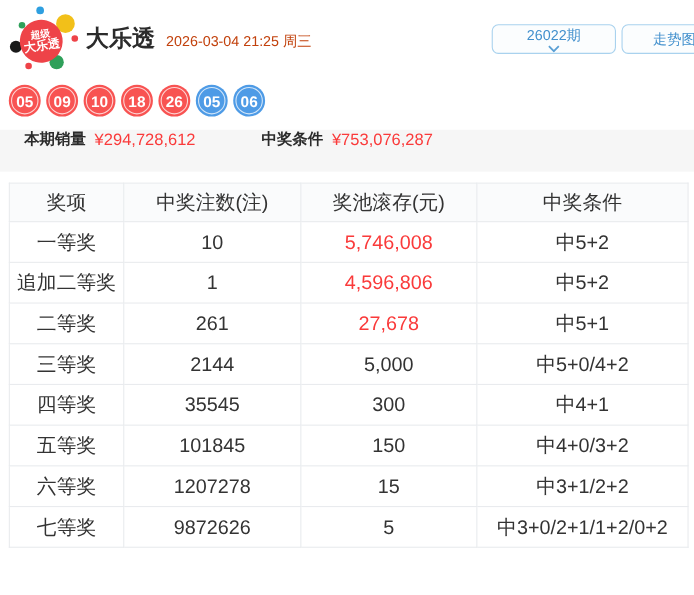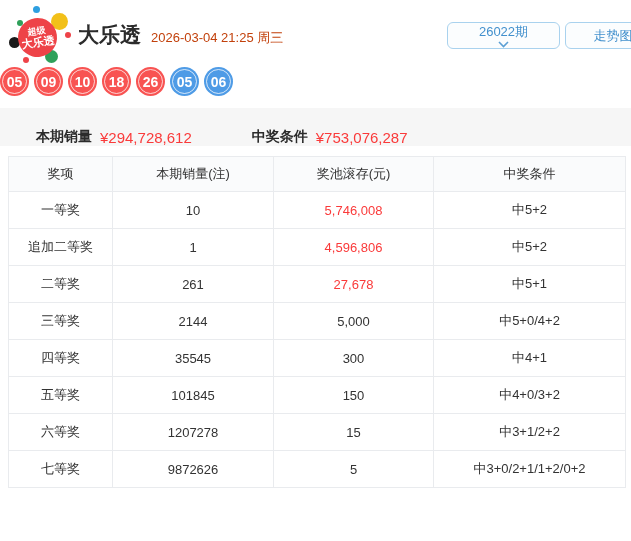--- a/index.html
+++ b/index.html
@@ -40,45 +40,45 @@
     color:var(--link-blue,#4290cd);font-size:13px;flex-direction:column;
   }
   .trend-button{
     position:absolute;left:565px;top:22px;width:96px;height:27px;box-sizing:border-box;
     border:1px solid var(--control-border,#a9d2ee);border-radius:6px;
     background:var(--control-bg,#fbfdfe);display:flex;align-items:center;justify-content:center;
     color:var(--link-blue,#4290cd);font-size:13px;cursor:pointer;
   }
   .chevron svg{display:block;}
   
-  .balls{margin-top:3px;display:flex;}
+  .balls{padding-left:8px;margin-top:13px;display:flex;}
   .ball{
     position:relative;width:29px;height:29px;border-radius:50%;margin-right:5px;
     display:flex;align-items:center;justify-content:center;
     color:#fff;font-size:14px;font-weight:bold;
   }
   .ball::after{
     content:"";position:absolute;left:2px;top:2px;right:2px;bottom:2px;
     border:1.5px solid rgba(255,255,255,.75);border-radius:50%;box-sizing:border-box;
   }
   .ball.front{background:var(--front-ball,#f85352);}
   .ball.back{background:var(--back-ball,#4e9be6);}
   
   .sales-bar{
     margin-top:12px;height:38px;background:var(--sales-bg,#f6f6f6);
-    display:flex;align-items:flex-end;padding-left:36px;font-size:14px;
+    display:flex;align-items:flex-start;padding-left:22px;font-size:14px;
   }
   .sales-label{font-weight:bold;color:#2b2b2b;}
   .sales-value{color:var(--accent-red,#fa3a3a);font-size:15px;margin-left:8px;}
   .pool-group{margin-left:60px;display:flex;align-items:center;}
   .sales-group{display:flex;align-items:center;}
   
   .prize-table{
     margin:10px 7px 0 8px;border-collapse:collapse;width:617px;table-layout:fixed;
-    font-size:13px;color:#333;
+    font-size:18px;color:#333;
   }
   .prize-table th,.prize-table td{
     border:1px solid var(--table-border,#e9ebee);text-align:center;padding:0;
   }
   .prize-table th{height:34px;background:var(--header-bg,#fafbfc);font-weight:normal;color:#333;}
   .prize-table td{height:36px;}
   .prize-table .red{color:var(--accent-red,#fa3a3a);}
   .prize-table col.c1{width:104px;}
   .prize-table col.c2{width:161px;}
   .prize-table col.c3{width:160px;}
@@ -145,21 +145,21 @@
 <table class="prize-table">
   <colgroup>
       <col class="c1">
       <col class="c2">
       <col class="c3">
       <col class="c4">
     </colgroup>
   <thead>
     <tr>
         <th>奖项</th>
-        <th>本期销量(注)</th>
+        <th>中奖注数(注)</th>
         <th>奖池滚存(元)</th>
         <th>中奖条件</th>
       </tr>
   </thead>
   <tbody>
       <tr>
         <td>一等奖</td>
         <td>10</td>
         <td class="red">5,746,008</td>
         <td>中5+2</td>

